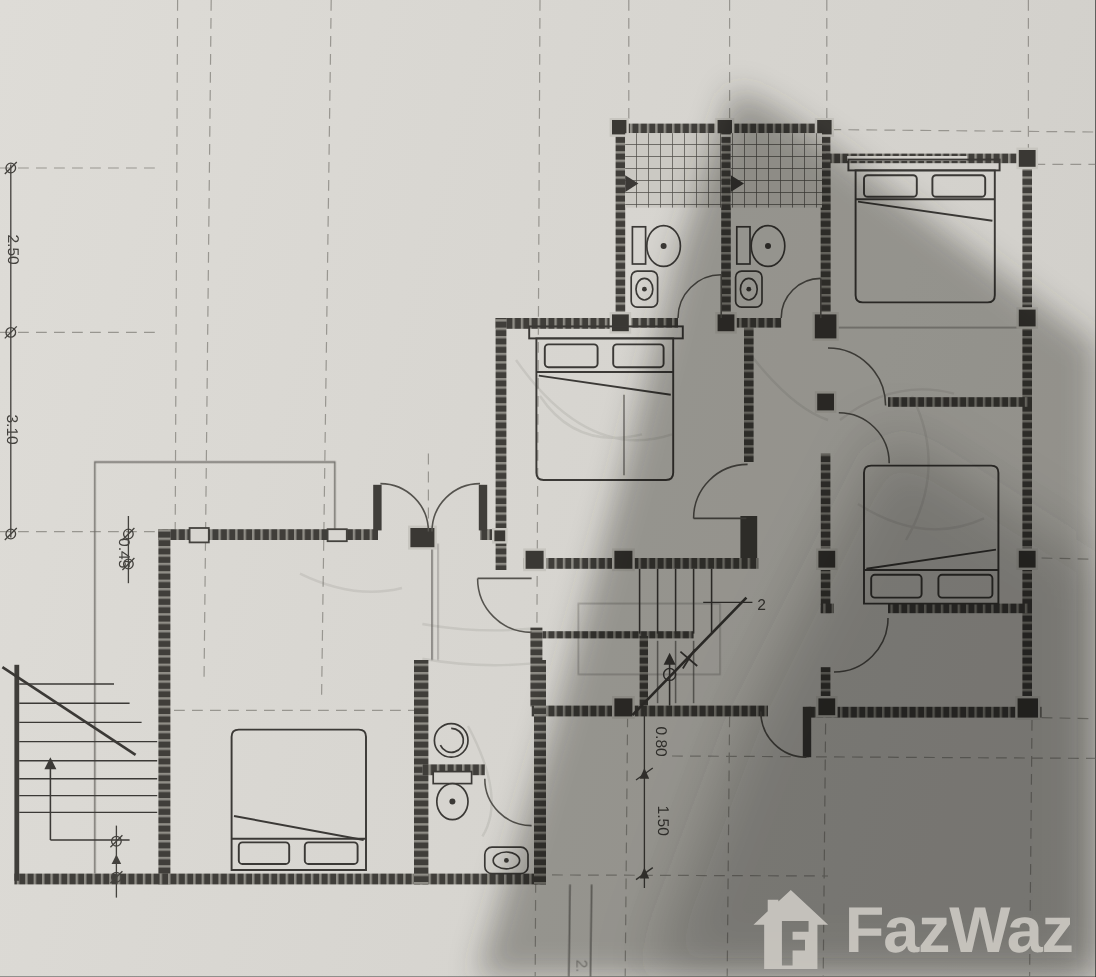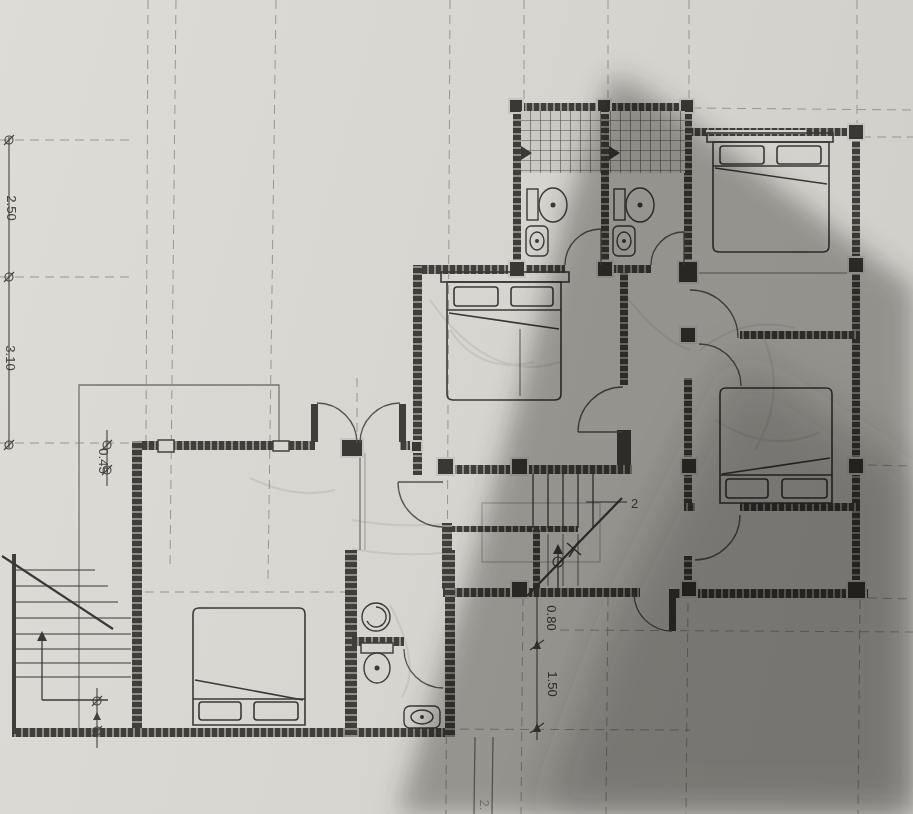--- a/index.html
+++ b/index.html
@@ -329,14 +329,21 @@
       <feGaussianBlur stdDeviation="13"></feGaussianBlur>
     </filter>
     <filter id="soft2" x="-30%" y="-30%" width="160%" height="160%">
       <feGaussianBlur stdDeviation="24"></feGaussianBlur>
     </filter>
   </defs>
   <polygon points="612,74 648,92 700,128 913,288 913,814 398,814 462,600 520,390 566,210" fill="rgba(64,62,57,0.40)" filter="url(#soft1)"></polygon>
   <polygon points="740,360 913,470 913,814 540,814 620,600" fill="rgba(56,54,50,0.26)" filter="url(#soft2)"></polygon>
 </svg>
 
-
+<div class="watermark">
+  <svg width="74" height="74" viewBox="0 0 100 100">
+    <path fill-rule="evenodd" fill="#cbc8c2" d="M50,5 L92,44 L80,44 L80,94 L20,94 L20,44 L8,44 L24,29 L24,16 L36,16 L36,18 Z
+         M40,40 h30 v12 h-18 v9 h14 v12 h-14 v17 h-12 z"></path>
+  </svg>
+  <span class="brand">FazWaz</span>
 </div>
 
+</div>
+
 </body></html>

